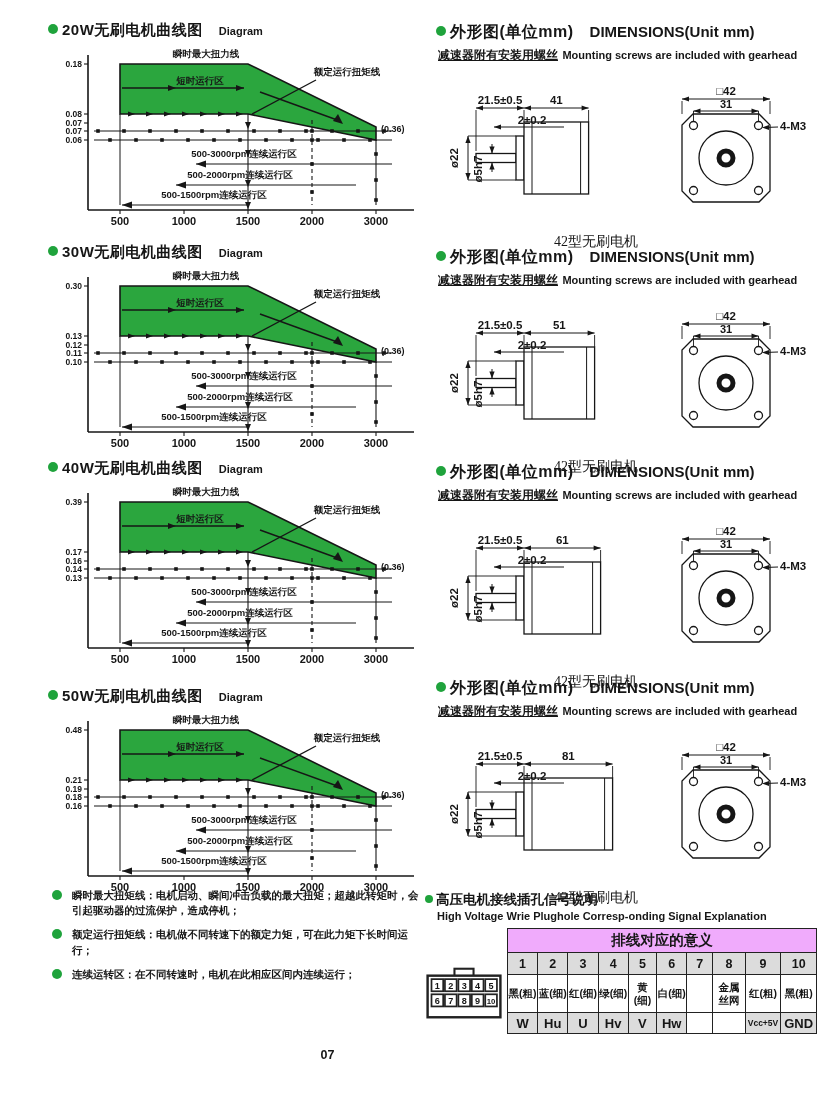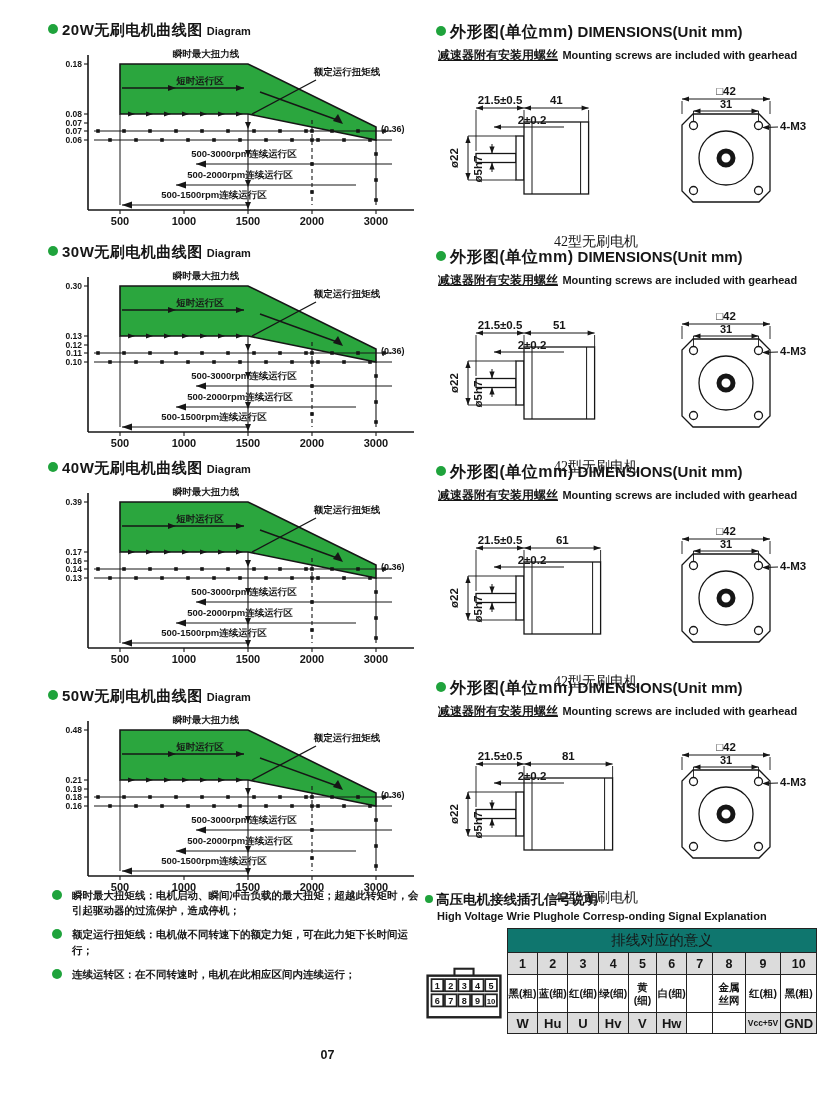--- a/index.html
+++ b/index.html
@@ -9,39 +9,39 @@
     font-family:"Liberation Sans","DejaVu Sans",sans-serif;color:var(--ink);
     overflow:hidden;
   }
   section{position:absolute;}
   .chart-block{left:48px;width:380px;}
   .dim-block{left:436px;width:384px;}
   .dot{display:inline-block;width:10px;height:10px;border-radius:50%;background:var(--green);margin-right:4px;vertical-align:1px;}
   .dot.small{width:8px;height:8px;margin-right:3px;}
   .sec-title{margin:0 0 2px 0;font-weight:bold;}
   .sec-title .cn{font-size:15px;letter-spacing:0.5px;}
-  .sec-title .en{font-size:11px;margin-left:4px;}
+  .sec-title .en{font-size:11px;margin-left:16px;}
   .dim-title .cn{font-size:16px;}
   .dim-title .en{font-size:15px;}
   .dim-sub{font-weight:bold;margin:1px 0 2px 2px;}
   .dim-sub .cn{font-size:12px;text-decoration:underline;}
   .dim-sub .en{font-size:11px;}
   svg text{fill:var(--ink);}
   .notes{left:52px;top:888px;width:370px;}
   .note{display:flex;margin-bottom:9px;}
   .note .dot{flex:0 0 10px;margin-top:2px;}
   .note p{margin:0 0 0 6px;font-size:10.5px;line-height:1.45;font-weight:bold;}
   .signal{left:425px;top:891px;width:392px;}
   .sig-head{font-size:13.5px;font-weight:bold;}
   .sig-head-en{font-size:11px;font-weight:bold;margin:1px 0 6px 12px;}
   .sig-row{display:flex;align-items:flex-start;}
   .connector{margin-top:38px;flex:0 0 auto;}
   table.sig-table{border-collapse:collapse;margin-left:4px;}
   .sig-table th,.sig-table td{border:1.6px solid #222;text-align:center;padding:0;}
-  .sig-table th{font-size:14.5px;font-weight:normal;height:23px;background:#0f766e;}
+  .sig-table th{font-size:14.5px;font-weight:bold;height:23px;background:#f0abfc;}
   .sig-table td.num{background:#dcdcdc;font-size:12.5px;font-weight:bold;height:21px;}
   .sig-table td.wire{height:37px;font-size:10.5px;font-weight:bold;white-space:pre-line;line-height:1.15;background:#fff;}
   .sig-table td.sig{height:20px;font-weight:bold;font-size:13px;}
   .sig-table td.sig.filled{background:#dcdcdc;}
   .page-num{position:absolute;top:1048px;left:0;width:655px;text-align:center;font-size:12.5px;font-weight:bold;}
 </style>
 </head>
 <body>
 
 <section class="chart-block" style="top:18px">

